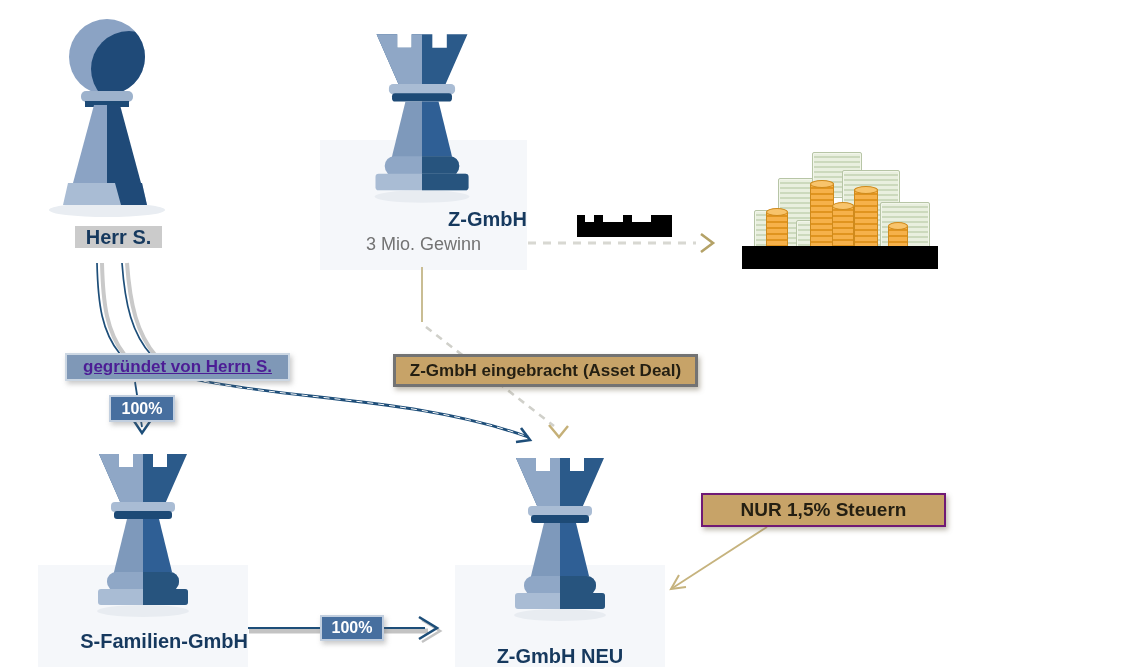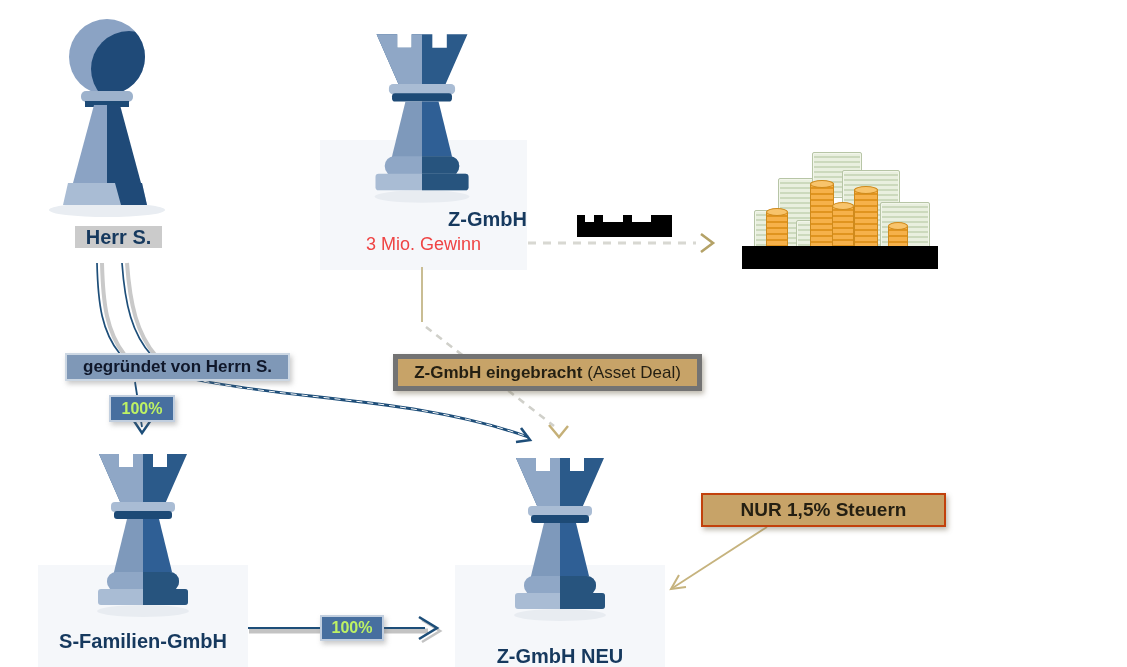--- a/index.html
+++ b/index.html
@@ -2,40 +2,41 @@
 <html><head>
 <meta charset="utf-8">
 <style>
   html,body{margin:0;padding:0;background:#fff;}
   .canvas{
     position:relative;width:1127px;height:667px;overflow:hidden;background:#ffffff;
     font-family:"Liberation Sans",sans-serif;
   }
   .card{position:absolute;background:#f5f7fa;}
   .elabel{position:absolute;font-weight:bold;font-size:20px;color:#16395e;text-align:center;}
-  .sublabel{position:absolute;font-size:18px;color:#ef4444;text-align:center;}
+  .sublabel{position:absolute;font-size:18px;color:#737373;text-align:center;}
   .hl{background:rgba(140,140,140,.45);padding:0 11px;margin-left:22px;}
   .blue-tag{
-    position:absolute;background:#7f98b7;border:2px solid #ccd7e3;color:#0f172a;font-weight:bold;
+    position:absolute;background:#7f98b7;border:2px solid #ccd7e3;color:#4c1d95;font-weight:bold;
     font-size:17px;display:flex;align-items:center;justify-content:center;
     box-shadow:2px 3px 5px rgba(100,100,100,.35);
+    text-decoration:underline;
   }
   .badge{
-    position:absolute;background:#476f9f;border:2px solid #c2cfdf;color:#bef264;font-weight:bold;
+    position:absolute;background:#476f9f;border:2px solid #c2cfdf;color:#ffffff;font-weight:bold;
     font-size:16px;display:flex;align-items:center;justify-content:center;
     box-shadow:2px 3px 5px rgba(100,100,100,.35);
   }
   .gold-tag{
-    position:absolute;background:#c7a368;border:5px solid #737373;color:#241f12;
+    position:absolute;background:#c7a368;border:3px solid #737373;color:#241f12;
     font-size:17px;display:flex;align-items:center;justify-content:center;
     box-shadow:2px 3px 5px rgba(110,100,75,.45);
   }
   .gold-tag .b{font-weight:bold;}
-  .gold-tag .r{font-weight:normal;margin-left:5px;}
-  .nur{font-size:19px;font-weight:bold;border:2px solid #c2410c;}
+  .gold-tag .r{font-weight:bold;margin-left:5px;}
+  .nur{font-size:19px;font-weight:bold;border:2px solid #701a75;}
   .overlay{position:absolute;left:0;top:0;pointer-events:none;}
   .piece{position:absolute;}
   .money{position:absolute;left:752px;top:148px;width:182px;height:118px;}
   .bstack{
     position:absolute;border:1px solid #b7c5a6;border-radius:2px;
     background:repeating-linear-gradient(180deg,#e9efdf 0 3px,#ccd9bd 3px 5px);
     box-shadow:inset 0 0 0 1px #f2f6ea;
   }
   .cstack{
     position:absolute;border:1px solid #cf8a1c;border-radius:3px;
@@ -166,21 +167,21 @@
       <rect x="623" y="215" width="9" height="8" fill="#000"></rect>
       <rect x="651" y="215" width="21" height="8" fill="#000"></rect>
     </g>
   </svg>
 
   <div class="redact" style="left:742px;top:246px;width:196px;height:23px;"></div>
 
   <div class="elabel" style="left:40px;top:226px;width:135px;"><span class="hl">Herr S.</span></div>
   <div class="elabel" style="left:320px;top:208px;width:207px;text-align:right;">Z-GmbH</div>
   <div class="sublabel" style="left:320px;top:234px;width:207px;">3 Mio. Gewinn</div>
-  <div class="elabel" style="left:38px;top:630px;width:210px;">S-Familien-GmbH</div>
+  <div class="elabel" style="left:38px;top:630px;width:210px;text-align:right;">S-Familien-GmbH</div>
   <div class="elabel" style="left:455px;top:645px;width:210px;">Z-GmbH NEU</div>
 
   <div class="blue-tag" style="left:65px;top:353px;width:221px;height:24px;">gegründet von Herrn S.</div>
   <div class="badge" style="left:109px;top:395px;width:62px;height:23px;">100%</div>
   <div class="gold-tag" style="left:393px;top:354px;width:299px;height:27px;">
     <span class="b">Z-GmbH eingebracht</span>
     <span class="r">(Asset Deal)</span>
   </div>
   <div class="gold-tag nur" style="left:701px;top:493px;width:241px;height:30px;">NUR 1,5% Steuern</div>
   <div class="badge" style="left:320px;top:615px;width:60px;height:22px;">100%</div>

